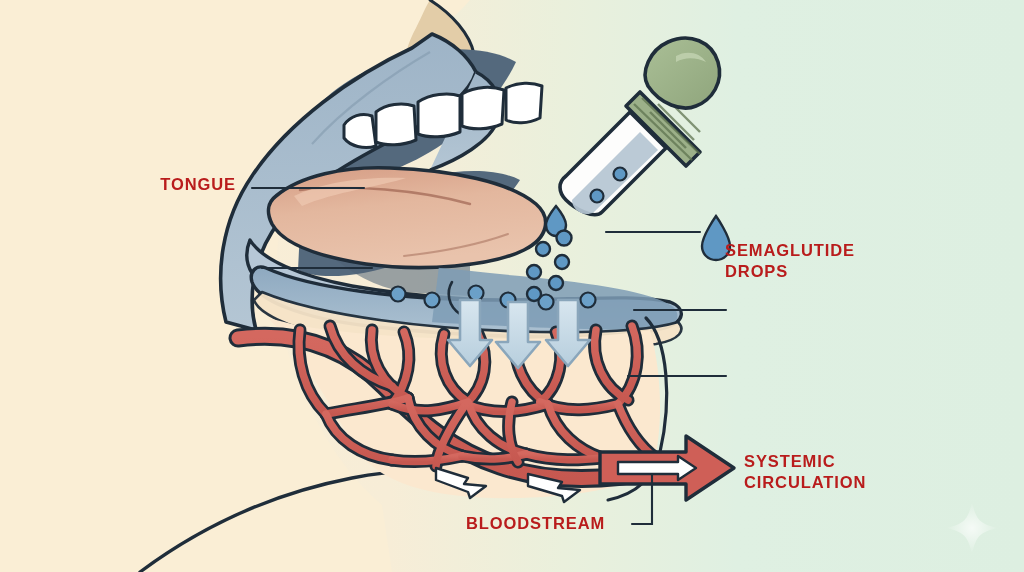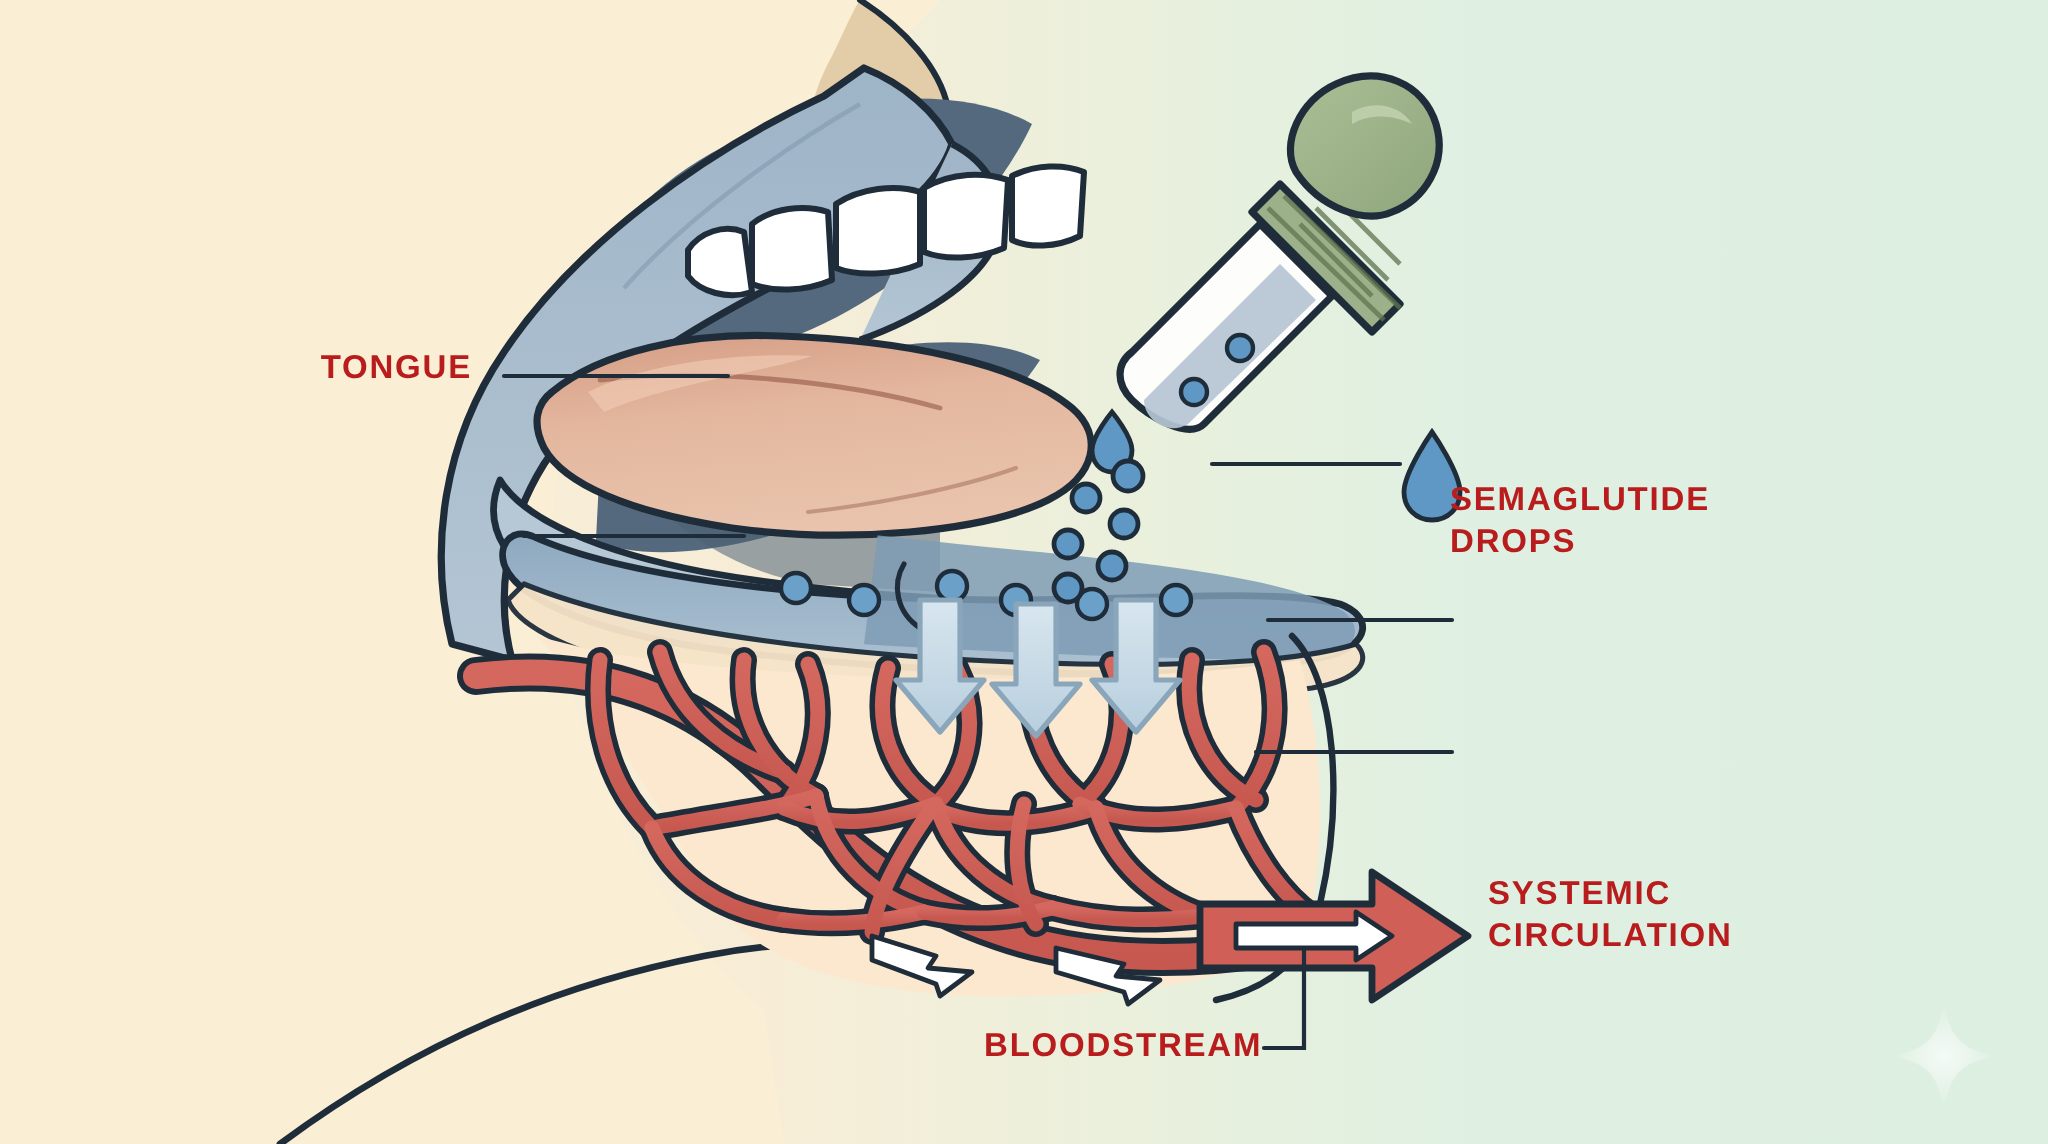--- a/index.html
+++ b/index.html
@@ -324,18 +324,18 @@
 </svg>
 
 <div class="lbl right" style="left:28px;top:174px;width:208px;">TONGUE</div>
 
 
 <div class="lbl left" style="left:725px;top:214px;width:250px;margin-top:26px;">SEMAGLUTIDE
 DROPS</div>
 
 
 
-<div class="lbl left" style="left:744px;top:437px;width:260px;">SYSTEMIC
+<div class="lbl left" style="left:744px;top:451px;width:260px;">SYSTEMIC
 CIRCULATION</div>
 
-<div class="lbl left" style="left:492px;top:513px;width:220px;">BLOODSTREAM</div>
+<div class="lbl left" style="left:466px;top:513px;width:220px;">BLOODSTREAM</div>
 
 </div>
 
 </body></html>

